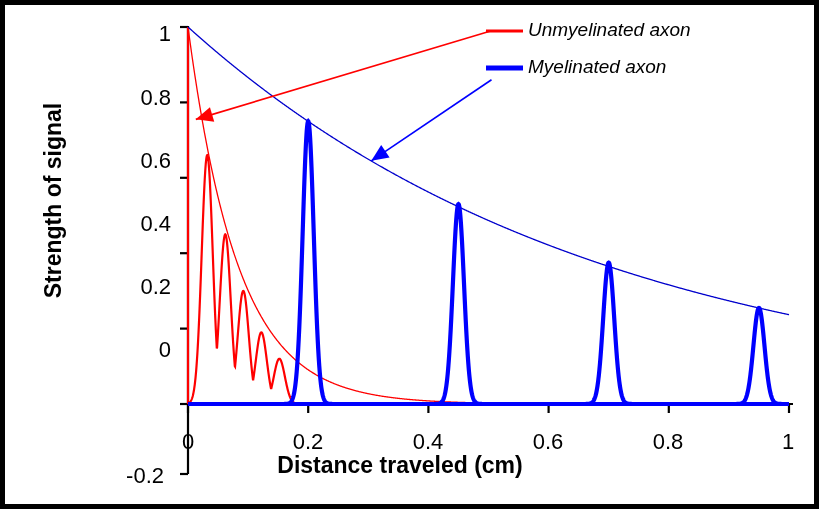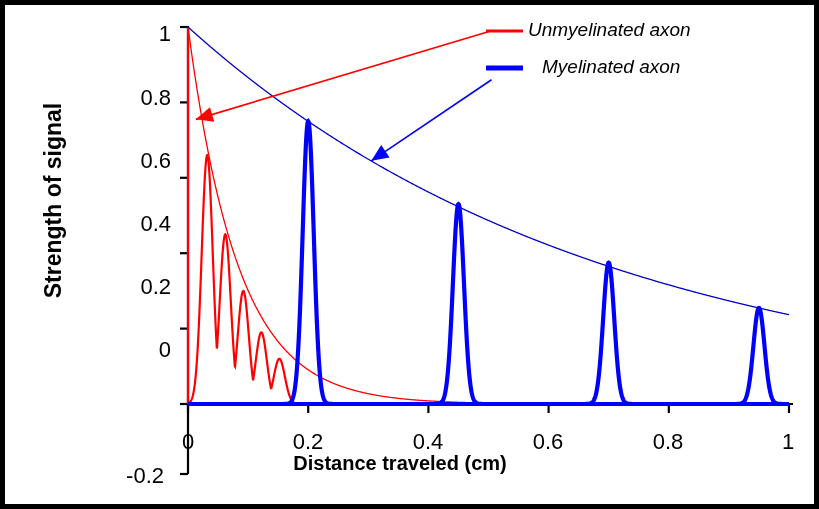--- a/index.html
+++ b/index.html
@@ -41,21 +41,21 @@
     font-weight: bold;
     color: #000000;
     white-space: nowrap;
   }
   .xlabel {
     position: absolute;
     left: 185px;
     top: 447px;
     width: 420px;
     text-align: center;
-    font-size: 20px;
+    font-size: 23px;
     font-weight: bold;
     color: #000000;
     white-space: nowrap;
   }
   .tick-label {
     position: absolute;
     font-size: 22px;
     color: #000000;
     white-space: nowrap;
   }
@@ -138,16 +138,16 @@
     <div class="tick-label ytick-label" style="left:99px; top:458px;">-0.2</div>
 
     <div class="tick-label xtick-label" style="left:153px; top:424px;">0</div>
     <div class="tick-label xtick-label" style="left:273px; top:424px;">0.2</div>
     <div class="tick-label xtick-label" style="left:393px; top:424px;">0.4</div>
     <div class="tick-label xtick-label" style="left:513px; top:424px;">0.6</div>
     <div class="tick-label xtick-label" style="left:633px; top:424px;">0.8</div>
     <div class="tick-label xtick-label" style="left:753px; top:424px;">1</div>
 
     <div class="legend-label" style="left:523px; top:14px;">Unmyelinated axon</div>
-    <div class="legend-label" style="left:523px; top:51px;margin-left:14px;">Myelinated axon</div>
+    <div class="legend-label" style="left:523px; top:51px;">Myelinated axon</div>
 
   </div>
 </div>
 
 </body></html>

